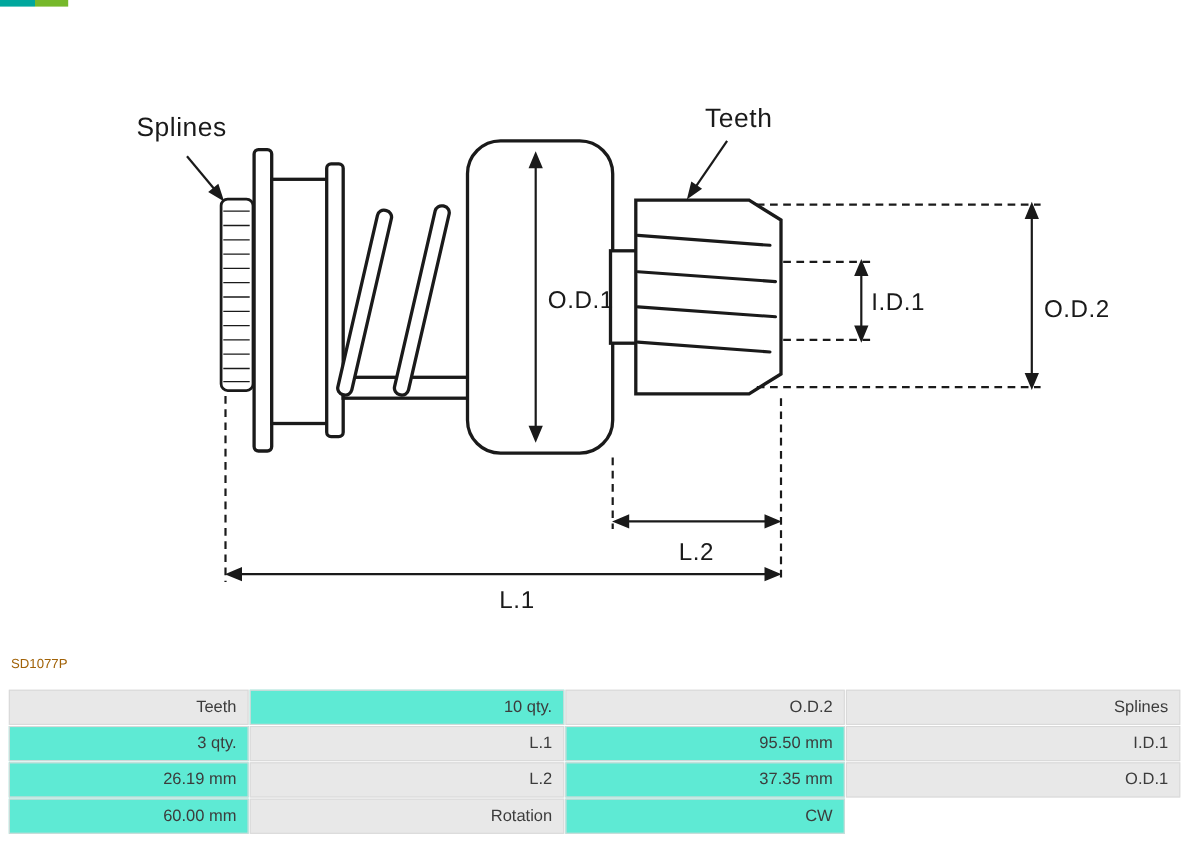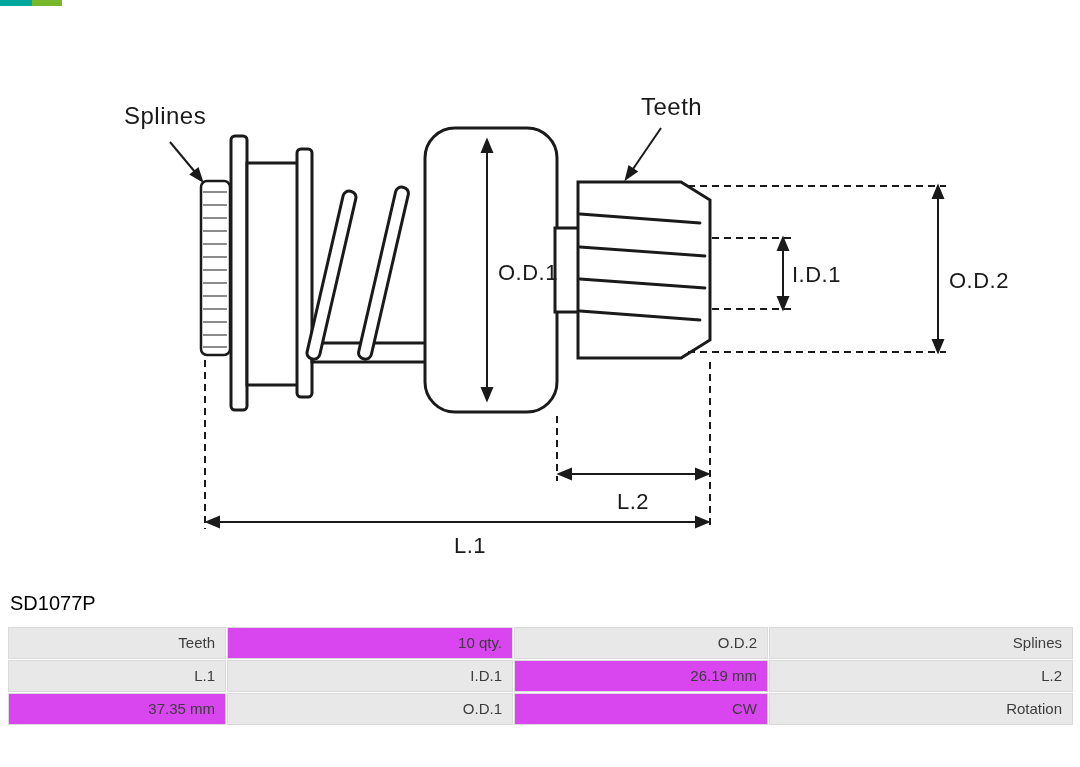--- a/index.html
+++ b/index.html
@@ -1,25 +1,25 @@
 <!DOCTYPE html>
 <html><head>
 <meta charset="utf-8">
 <style>
   * { margin: 0; padding: 0; box-sizing: border-box; }
   html, body { width: 1080px; height: 767px; background: #ffffff; font-family: "Liberation Sans", sans-serif; overflow: hidden; position: relative; }
   .logo-fragment { position: absolute; top: 0; left: 0; width: 62px; height: 6px;
     background: linear-gradient(90deg, #00a79d 0%, #00a79d 52%, #76b82a 52%, #76b82a 100%); }
   svg.drawing { display: block; }
   svg.drawing text { font-family: "Liberation Sans", sans-serif; fill: #1a1a1a; letter-spacing: 0.5px; }
-  .part-number { color: #000000; font-size: 20px; line-height: 19px; margin: 16px 0 0 10px; }
+  .part-number { color: #a16207; font-size: 12px; line-height: 19px; margin: 16px 0 0 10px; }
   .spec-table { margin: 14px 8px 0 8px; display: grid; grid-template-columns: 218px 286px 254px 304px;
     gap: 1px; font-size: 15px; color: #3c3c3c; }
   .cell { height: 32px; line-height: 30px; padding: 0 10px; text-align: right;
-    border: 1px solid #d9d9d9; background: #d946ef; white-space: nowrap; overflow: hidden; }
+    border: 1px solid #d9d9d9; background: #5eead4; white-space: nowrap; overflow: hidden; }
   .cell.label { background: #e8e8e8; }
 </style>
 </head>
 <body>
 
 <div class="logo-fragment"></div>
 
 <svg class="drawing" width="1080" height="578" viewBox="0 0 1080 578" xmlns="http://www.w3.org/2000/svg">
 
   <g stroke="#1a1a1a" fill="#ffffff" stroke-width="3">
@@ -109,23 +109,26 @@
 
 <div class="part-number">SD1077P</div>
 
 <div class="spec-table">
 
   <div class="cell label">Teeth</div>
   <div class="cell value">10 qty.</div>
   <div class="cell label">O.D.2</div>
 
   <div class="cell label">Splines</div>
+  <div class="cell value">3 qty.</div>
   <div class="cell label">L.1</div>
+  <div class="cell value">95.50 mm</div>
 
   <div class="cell label">I.D.1</div>
   <div class="cell value">26.19 mm</div>
   <div class="cell label">L.2</div>
   <div class="cell value">37.35 mm</div>
 
   <div class="cell label">O.D.1</div>
+  <div class="cell value">60.00 mm</div>
+  <div class="cell label">Rotation</div>
   <div class="cell value">CW</div>
-  <div class="cell label">Rotation</div>
 </div>
 
 </body></html>

